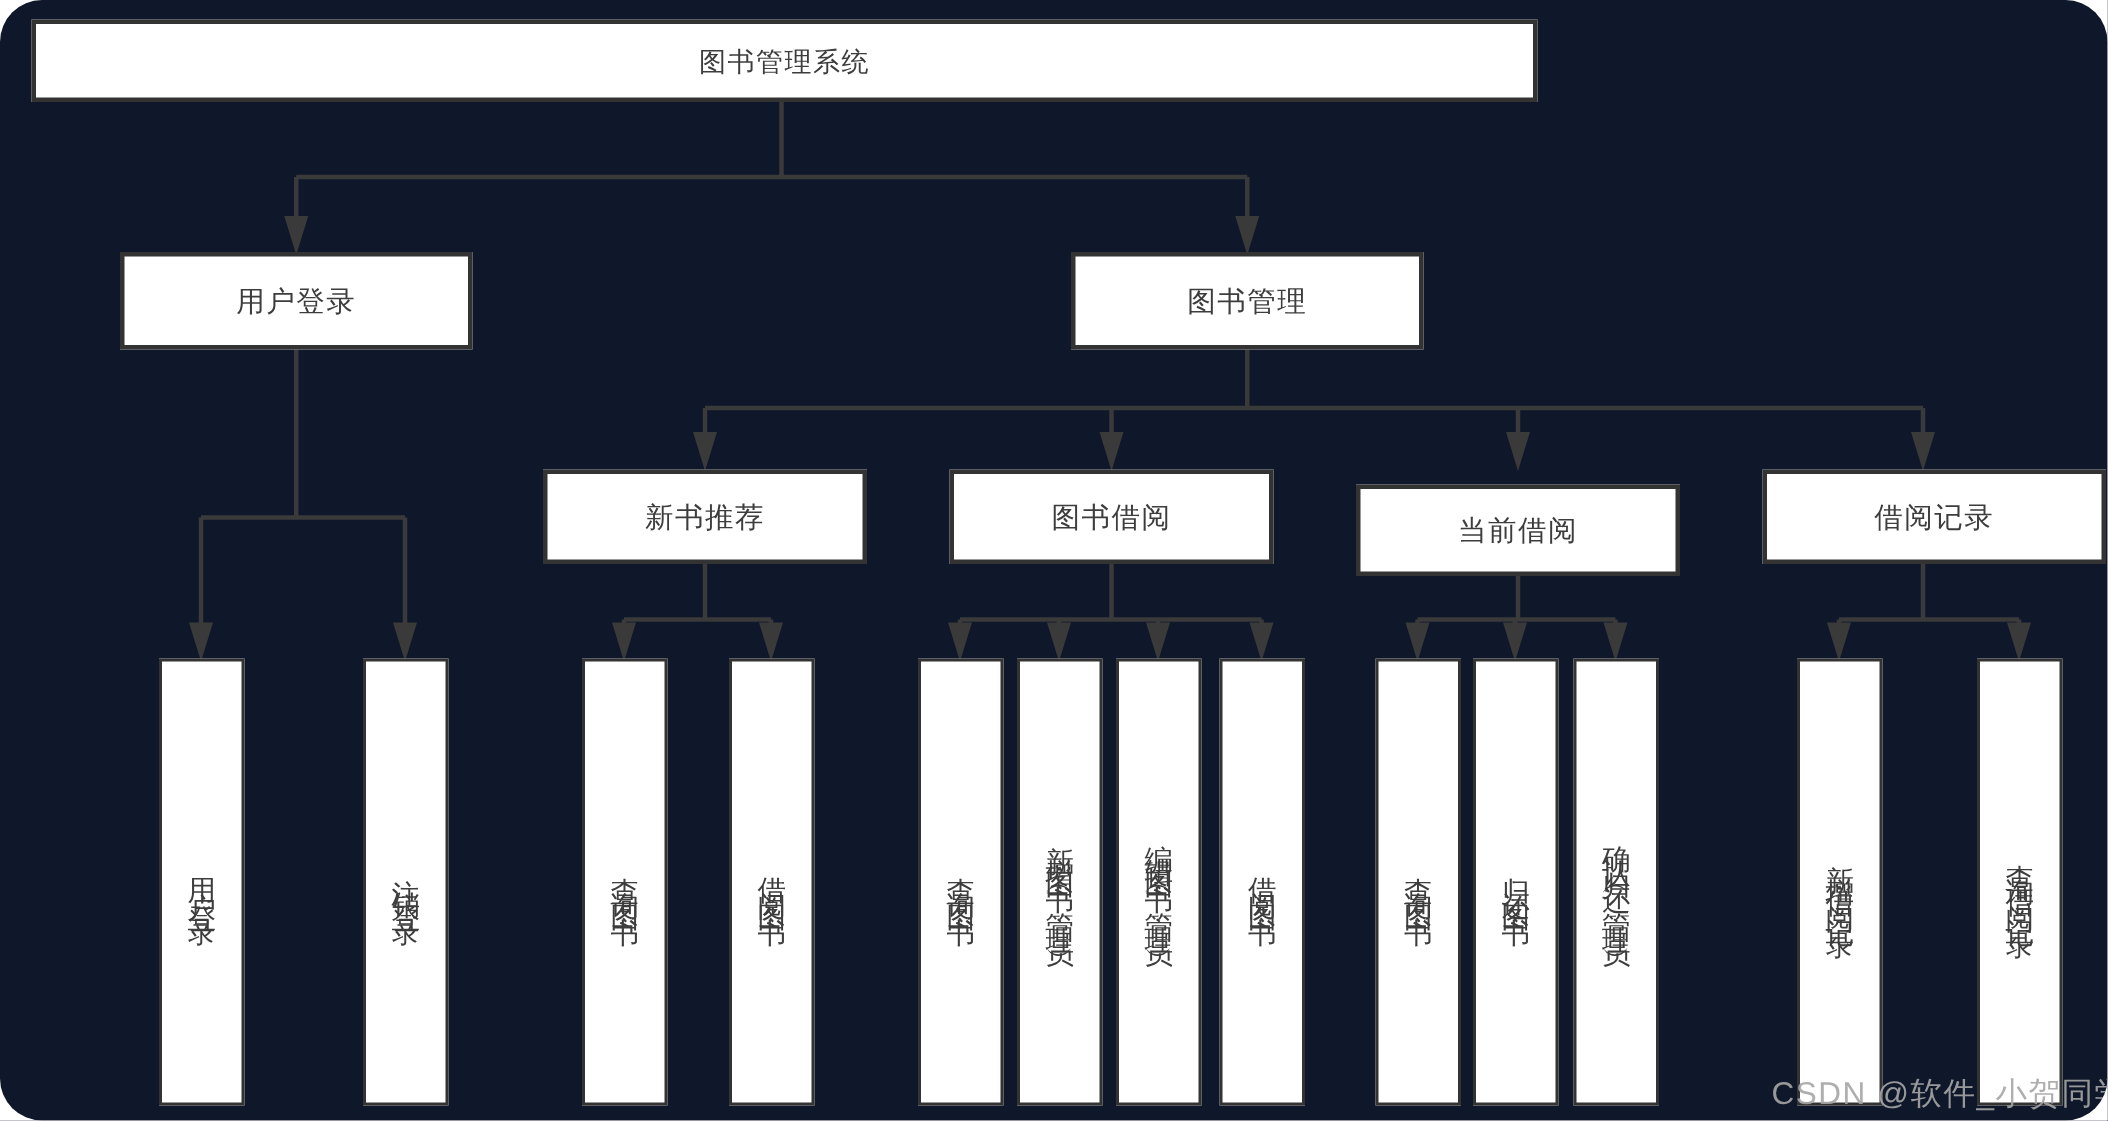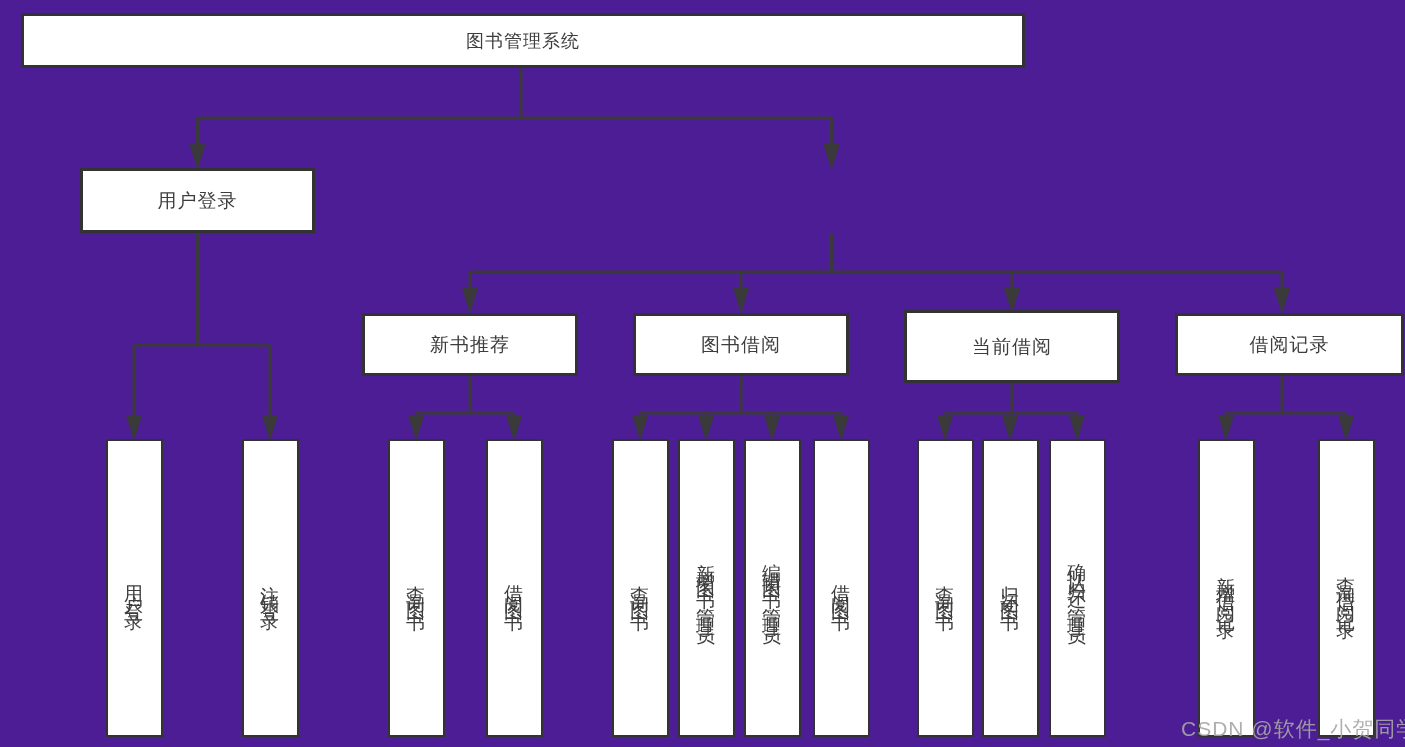--- a/index.html
+++ b/index.html
@@ -1,18 +1,19 @@
 <!DOCTYPE html>
 <html><head>
 <meta charset="utf-8">
 <style>
   html,body{margin:0;padding:0;background:#ffffff;}
   .stage{
-    position:relative;width:1405px;height:747px;background:#4c1d95;overflow:hidden;
+    position:relative;width:1405px;height:747px;background:#0f172a;overflow:hidden;
     font-family:"Liberation Sans","DejaVu Sans",sans-serif;
+    border-radius:28px;
   }
   .connectors{position:absolute;left:0;top:0;width:1405px;height:747px;}
   .connectors path{stroke:#3a3a3a;stroke-width:3;fill:none;}
   .connectors polygon{fill:#3a3a3a;stroke:none;}
   .box{
     position:absolute;box-sizing:border-box;background:#ffffff;
     border:3px solid #333333;display:flex;align-items:center;justify-content:center;
     color:#3d3d3d;font-size:19px;letter-spacing:1px;white-space:nowrap;
   }
   .leaf{
@@ -70,24 +71,25 @@
       <polygon points="1002,415 1018,415 1010,441"></polygon>
       <polygon points="1069,415 1085,415 1077,441"></polygon>
       <polygon points="1218,415 1234,415 1226,441"></polygon>
       <polygon points="1338,415 1354,415 1346,441"></polygon>
     </g>
   </svg>
 
   <div class="box" style="left:21px;top:13px;width:1004px;height:55px;font-size:18px;">图书管理系统</div>
 
   <div class="box" style="left:80px;top:168px;width:235px;height:65px;">用户登录</div>
+  <div class="box" style="left:714px;top:168px;width:235px;height:65px;">图书管理</div>
 
   <div class="box" style="left:362px;top:313px;width:216px;height:63px;text-align:center;">新书推荐</div>
   <div class="box" style="left:633px;top:313px;width:216px;height:63px;">图书借阅</div>
-  <div class="box" style="left:904px;top:310px;width:216px;height:73px;">当前借阅</div>
+  <div class="box" style="left:904px;top:323px;width:216px;height:61px;">当前借阅</div>
   <div class="box" style="left:1175px;top:313px;width:229px;height:63px;">借阅记录</div>
 
   <div class="leaf" style="left:105.5px;">
     <span>用户登录</span>
   </div>
   <div class="leaf" style="left:241.5px;">
     <span>注销登录</span>
   </div>
 
   <div class="leaf" style="left:387.5px;">

